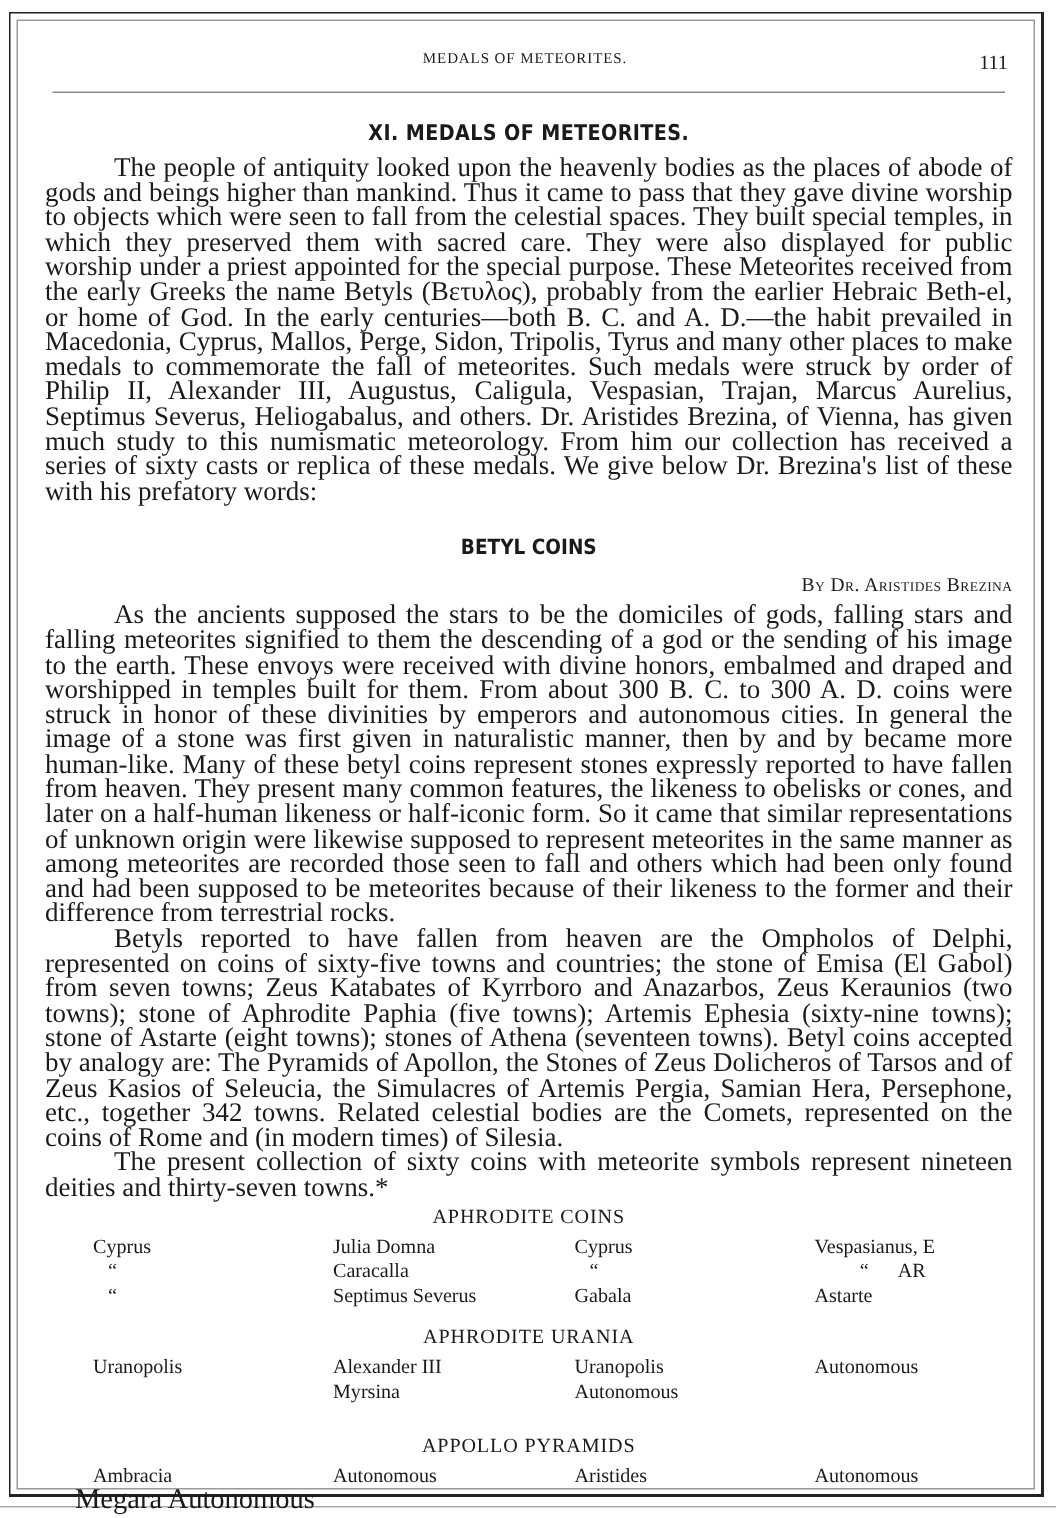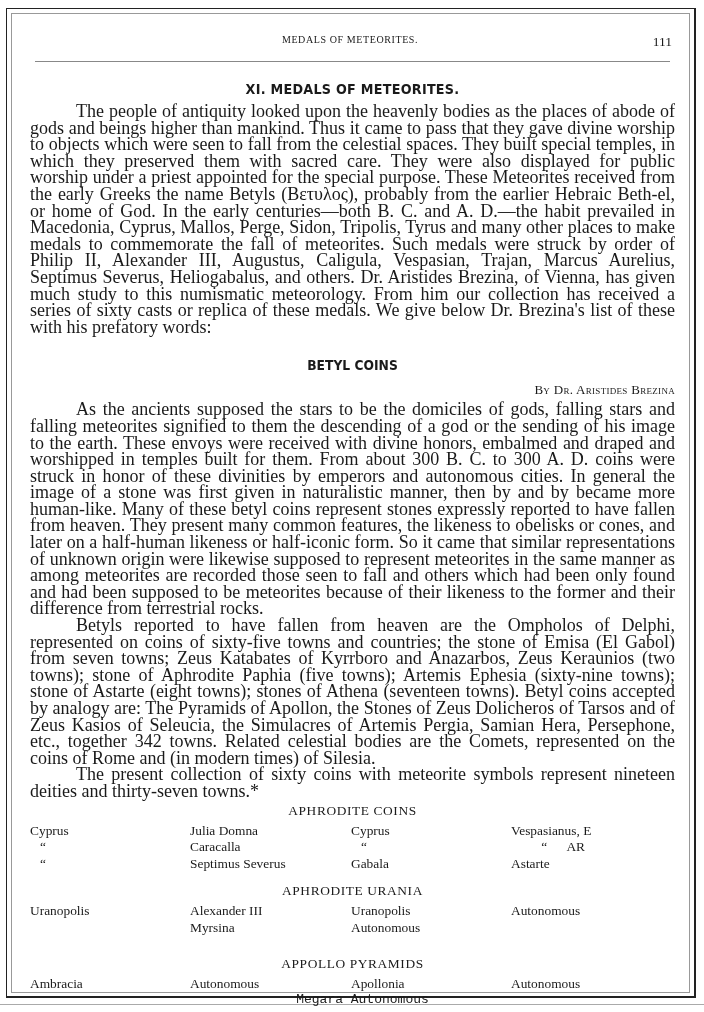--- a/index.html
+++ b/index.html
@@ -18,24 +18,24 @@
   h1 { margin: 0; text-align: center; font-family: "DejaVu Sans", sans-serif; font-weight: bold;
        font-size: 14.5px; letter-spacing: 0.3px; line-height: 20px; transform: scaleX(0.88); }
   p { margin: 0; font-size: 18px; line-height: 16.6px; text-align: justify; text-align-last: left; }
   p.indent { text-indent: 46px; }
   .intro { margin-top: 4px; }
   h2 { margin: 20px 0 0 0; text-align: center; font-family: "DejaVu Sans", sans-serif; font-weight: bold;
        font-size: 14px; line-height: 20px; transform: scaleX(0.88); }
   .byline { text-align: right; font-size: 13px; line-height: 18px; margin-top: 6px; font-variant: small-caps; letter-spacing: 0.3px; }
   .body2 { margin-top: 2px; }
   .section-title { text-align: center; font-size: 13.4px; letter-spacing: 0.6px; line-height: 18px; margin-top: 2px; }
-  .coin-table { display: grid; grid-template-columns: 160px 161px 160px 164px; font-size: 13.4px; line-height: 16.8px; margin-top: 3px; }
+  .coin-table { display: grid; grid-template-columns: 160px 161px 160px 164px; font-size: 13.4px; line-height: 16.8px; margin-top: 3px; margin-left: 32px; }
   .coin-table .cell { white-space: pre; }
   .section-gap { height: 7px; }
-  .extra-line { text-align: center; font-size: 13px; line-height: 16.8px; padding-left: 20px; font-family: Liberation Mono, monospace; }
+  .extra-line { text-align: left; font-size: 19px; line-height: 16.8px; padding-left: 20px; }
   .foot-rule { height: 1px; background: #777; margin-top: 3px; width: 640px; }
   .footnote { font-size: 14px; line-height: 14px; margin-top: 3px; padding-left: 18px; }
 </style>
 </head>
 <body>
 
 <div class="frame-outer"></div>
 <div class="frame-inner"></div>
 <div class="bottom-strip"></div>
 
@@ -90,21 +90,21 @@
       <div class="cell"></div>
     </div>
   </div>
 
   <div class="section-gap" style="height:16px"></div>
   <div>
     <div class="section-title">APPOLLO PYRAMIDS</div>
     <div class="coin-table">
       <div class="cell">Ambracia</div>
       <div class="cell">Autonomous</div>
-      <div class="cell">Apollonia</div>
+      <div class="cell">Aristides</div>
       <div class="cell">Autonomous</div>
     </div>
     <div class="extra-line">Megara Autonomous</div>
   </div>
 
   <div class="foot-rule"></div>
   <div class="footnote">*The full collection of Betyl medals of Dr. Brezina number several hundred kinds.</div>
 </div>
 
 </body></html>

